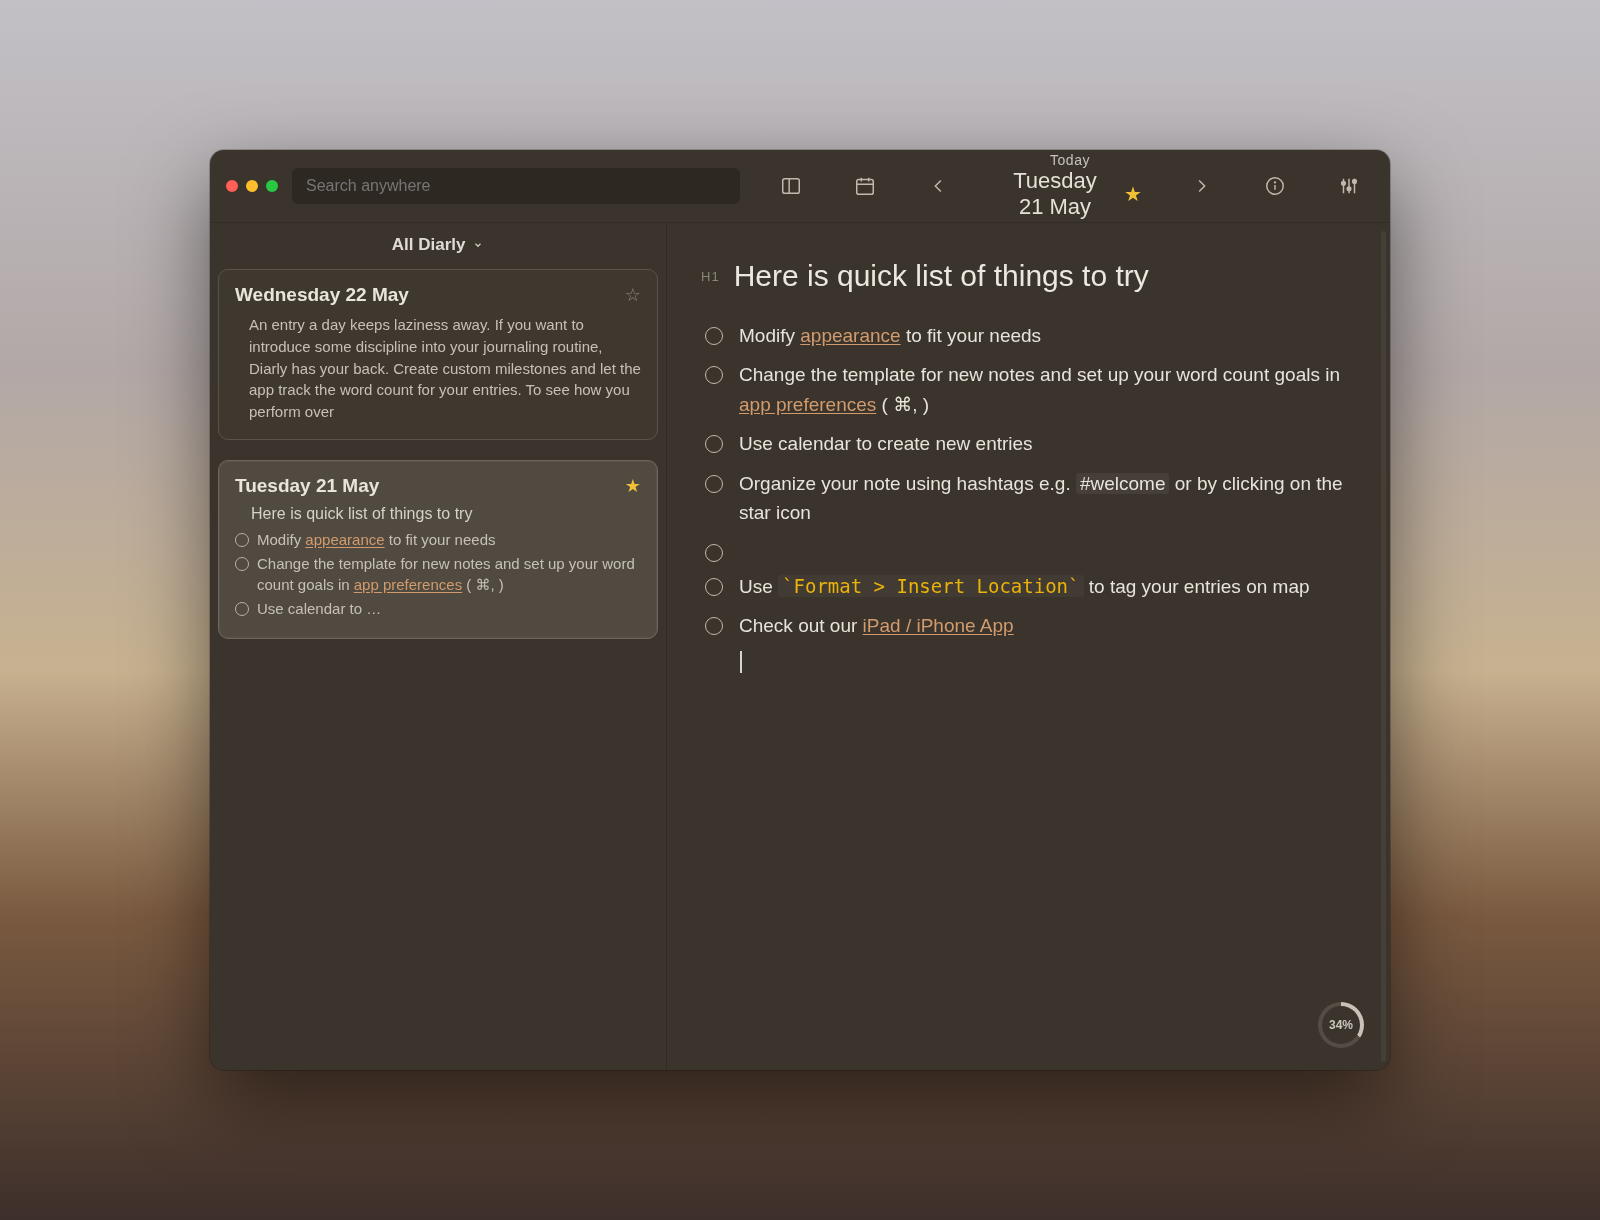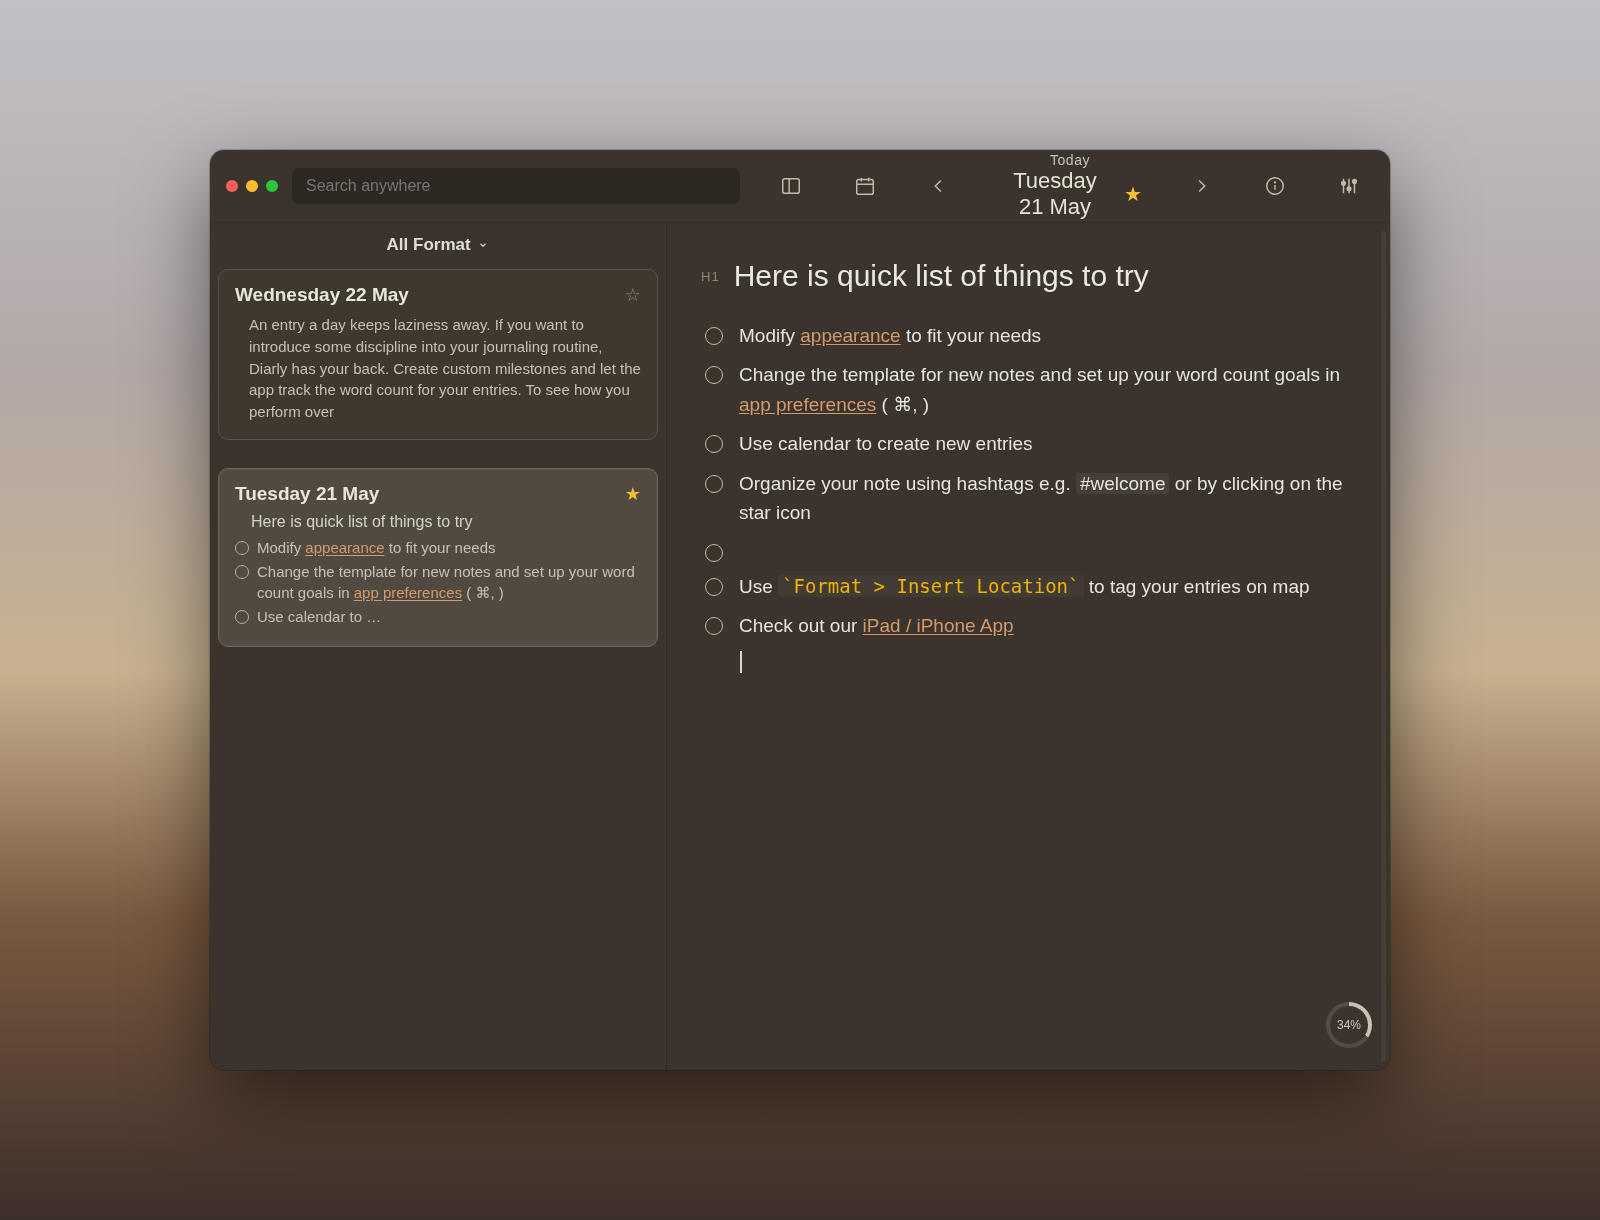--- a/index.html
+++ b/index.html
@@ -78,23 +78,24 @@
   .main-scroll{position:absolute;right:4px;top:8px;bottom:8px;width:5px;background:rgba(255,255,255,.06);border-radius:3px;}
   .h1-row{display:flex;align-items:center;gap:14px;margin:12px 0 28px;}
   .h1-tag{font-size:13px;letter-spacing:1px;color:#8b857c;}
   .h1{font-size:30px;font-weight:400;color:#ece7df;}
   .todo{display:flex;align-items:flex-start;gap:16px;margin:0 0 10px 4px;font-size:19px;line-height:1.55;color:#e8e3db;}
   .circle{flex-shrink:0;margin-top:6px;width:16px;height:16px;border:1.6px solid #bfb9af;border-radius:50%;}
   .code{font-family:Menlo,Consolas,monospace;background:rgba(255,255,255,.04);border-radius:3px;padding:0 4px;color:#eab308;}
   .tag{background:rgba(255,255,255,.06);border-radius:3px;padding:0 4px;}
   .cursor{display:inline-block;width:1.5px;height:22px;background:#d8d3cb;vertical-align:text-bottom;margin-left:1px;}
   .progress-badge{
-    position:absolute;right:18px;bottom:22px;width:46px;height:46px;border-radius:50%;
+    position:absolute;right:26px;bottom:22px;width:46px;height:46px;border-radius:50%;
     display:flex;align-items:center;justify-content:center;font-size:12px;color:#cbc6be;
     background:conic-gradient(#c8c2b9 0deg 122deg, rgba(255,255,255,.12) 122deg 360deg);
+    font-weight:bold;
   }
   .progress-badge::before{content:"";position:absolute;inset:4px;border-radius:50%;background:var(--bg);}
   .progress-badge span{position:relative;}
 </style>
 </head>
 <body>
 
 <div class="window">
 
   <div class="titlebar">
@@ -152,29 +153,29 @@
             <circle cx="12" cy="15" r="2" fill="#bfb9b0"></circle>
             <circle cx="18" cy="7" r="2" fill="#bfb9b0"></circle>
           </svg>
       </button>
     </div>
   </div>
 
   <div class="content">
     <div class="sidebar">
       <div class="filter">
-        <span>All Format</span>
+        <span>All Diarly</span>
         <span class="chev">
           <svg width="12" height="10" viewBox="0 0 24 24" style="stroke:#cfcac1;fill:none;stroke-width:3">
               <polyline points="6 9 12 15 18 9"></polyline>
             </svg>
         </span>
       </div>
       <div id="entry-list">
-          <div class="card" style="margin-bottom: 28px;">
+          <div class="card" style="margin-bottom: 20px;">
             <div class="card-head">
               <div class="card-title">Wednesday 22 May</div>
               <div class="card-star">☆</div>
             </div>
             <div class="card-body" style="margin-left: 14px;">An entry a day keeps laziness away. If you want to introduce some discipline into your journaling routine, Diarly has your back. Create custom milestones and let the app track the word count for your entries. To see how you perform over</div>
           </div>
           <div class="card selected" style="margin-bottom: 12px;">
             <div class="card-head">
               <div class="card-title">Tuesday 21 May</div>
               <div class="card-star fav">★</div>

